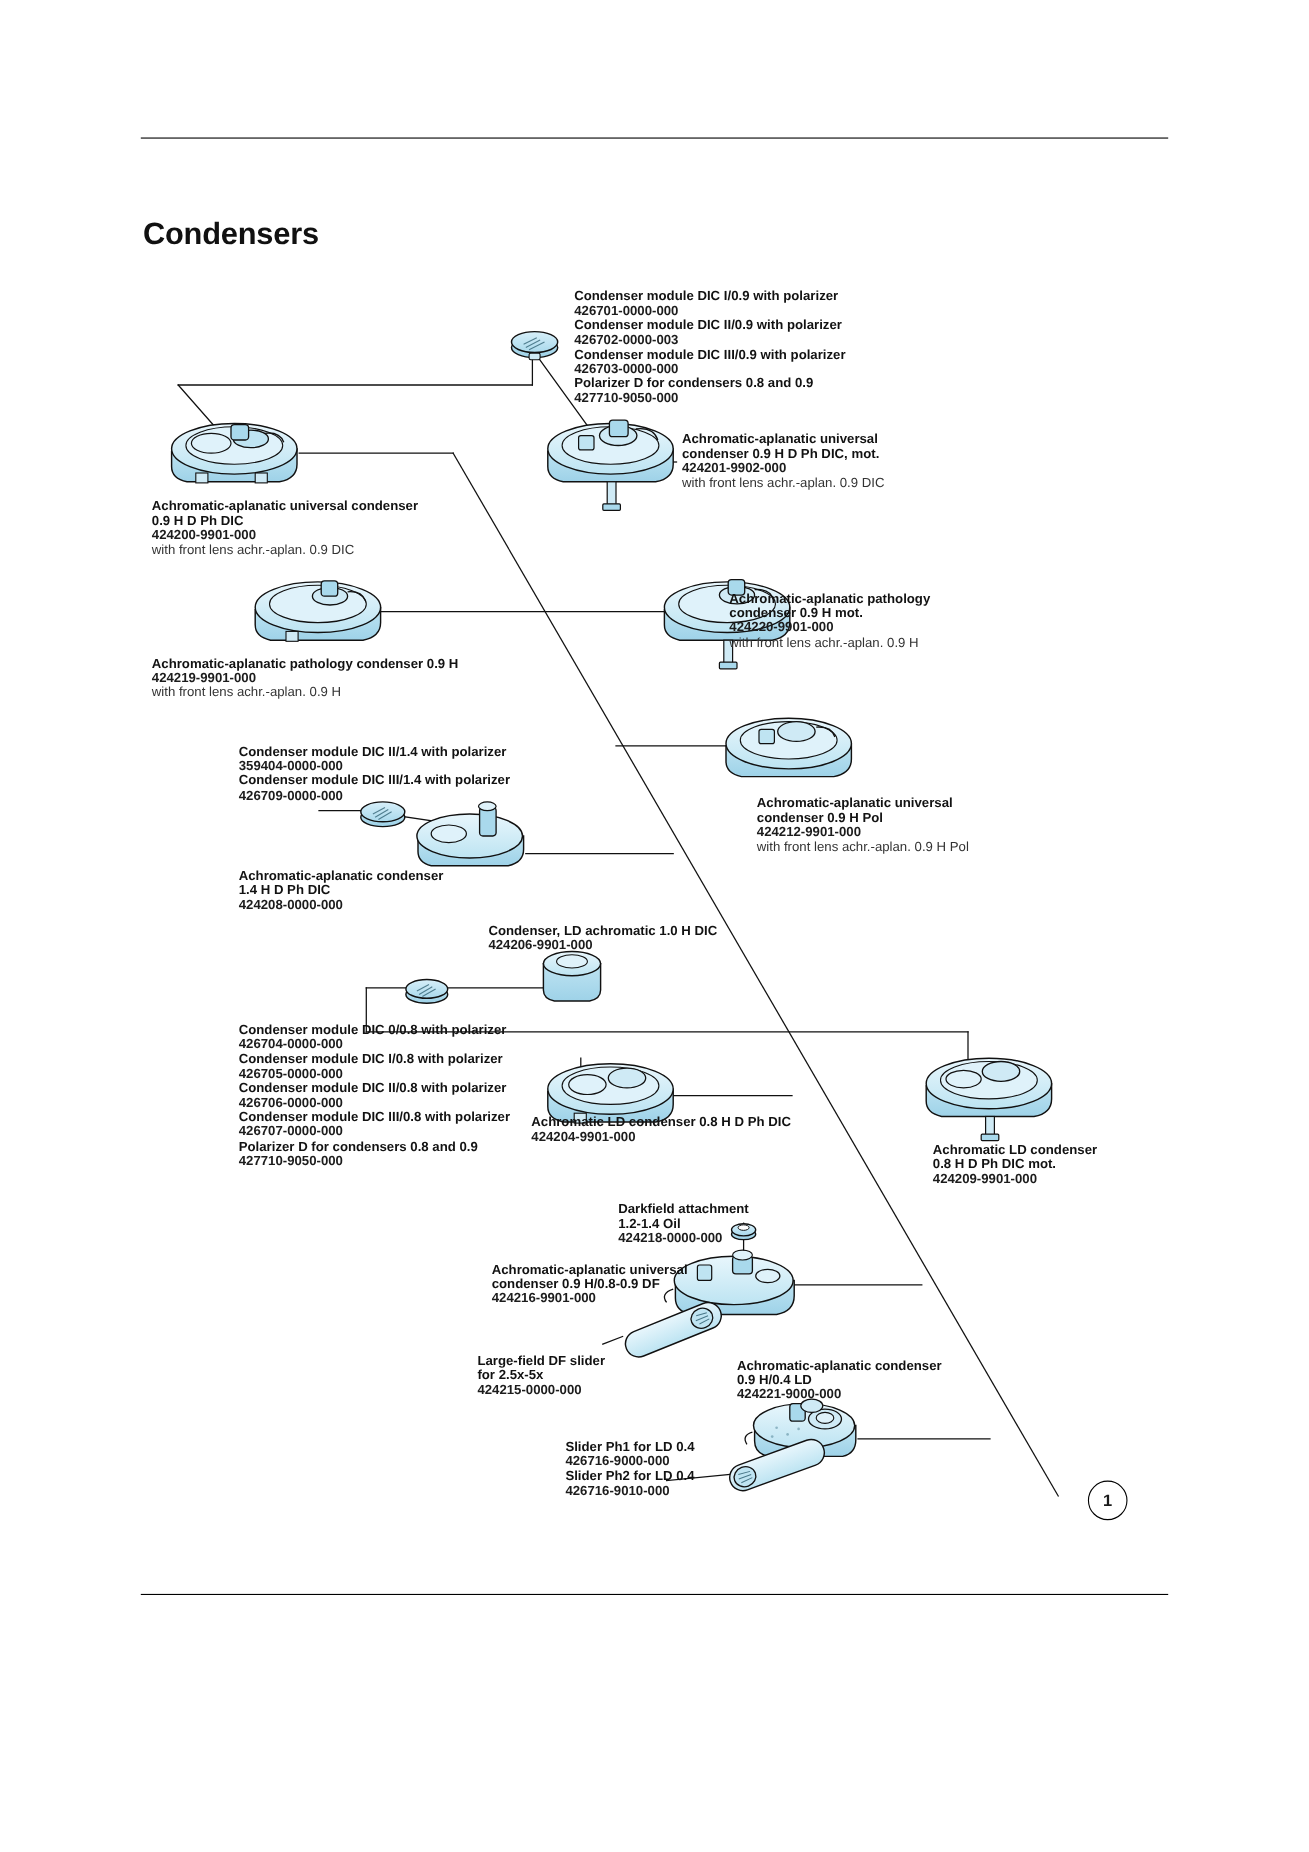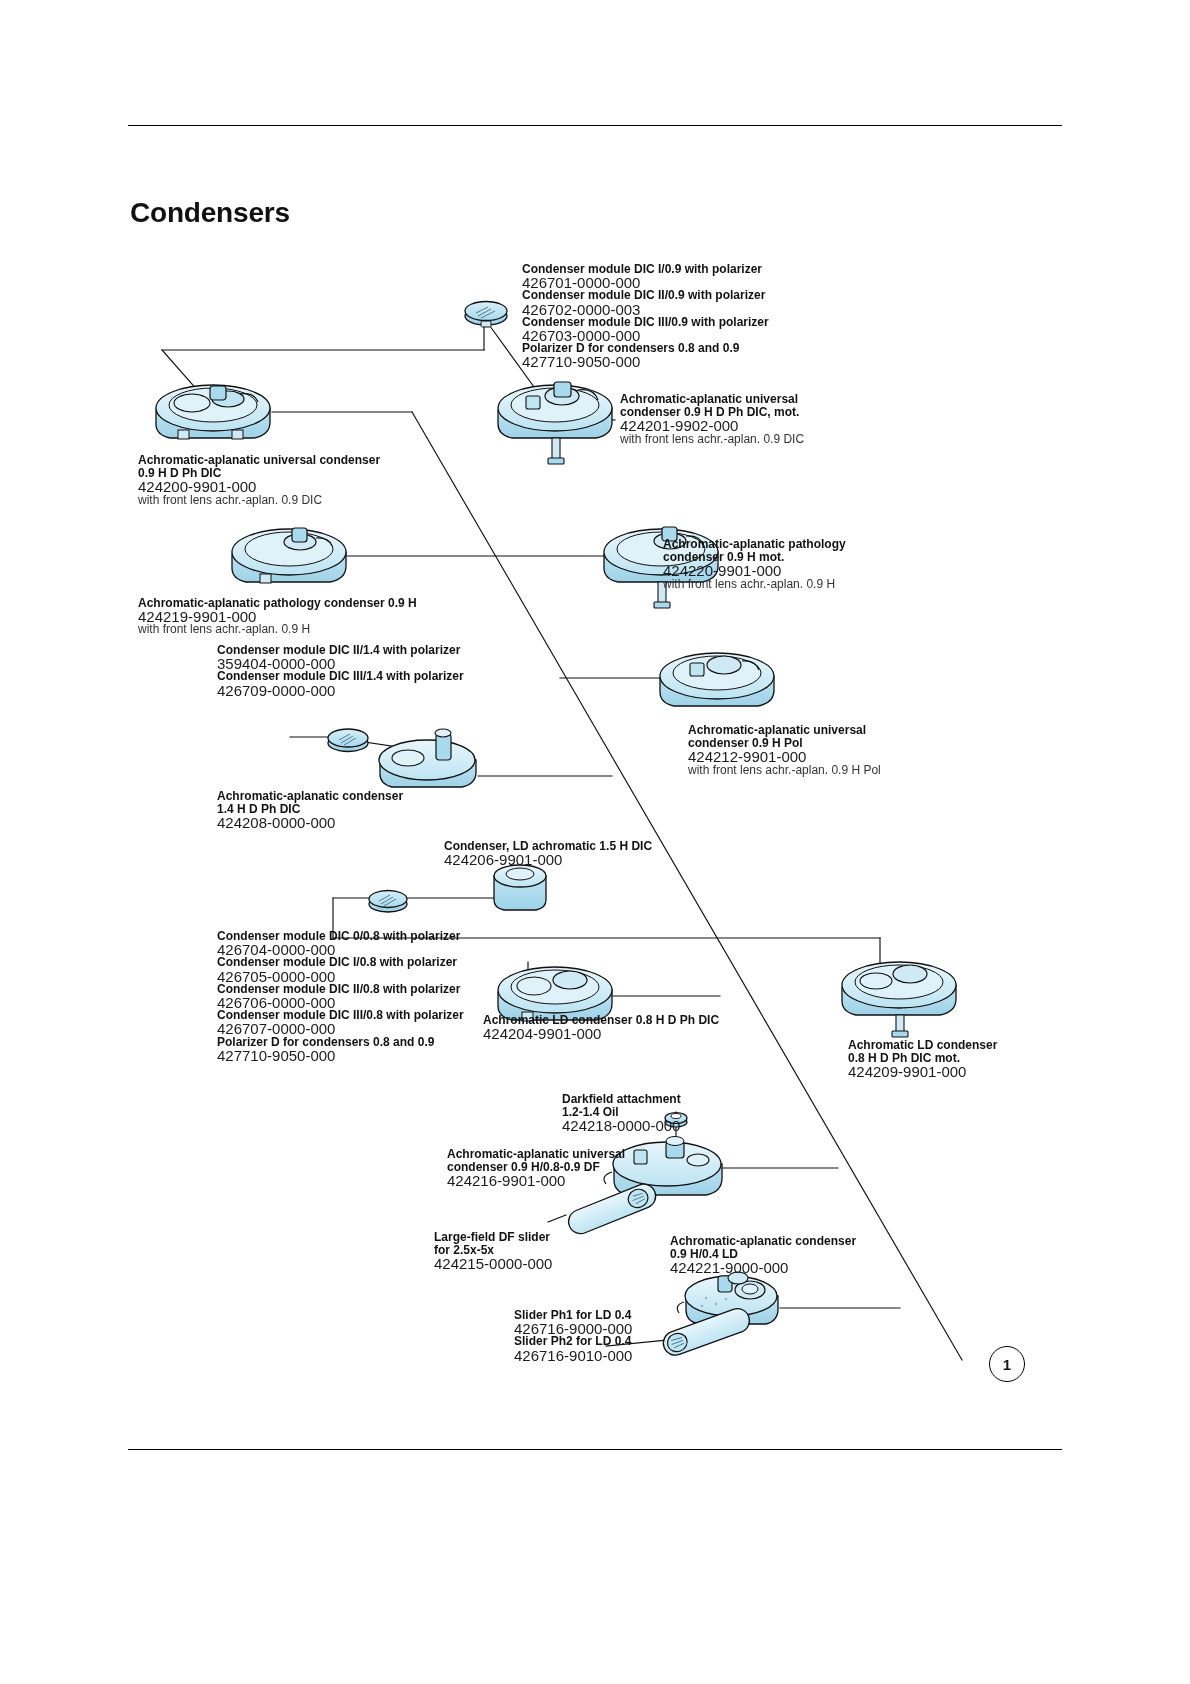--- a/index.html
+++ b/index.html
@@ -4,21 +4,21 @@
 <style>
   html,body{margin:0;padding:0;background:#ffffff;}
   body{width:1190px;height:1684px;position:relative;font-family:"Liberation Sans",sans-serif;color:#1a1a1a;overflow:hidden;}
   .page{position:absolute;inset:0;}
   .rule{position:absolute;left:128px;width:934px;height:1px;background:#000;}
   .rule.top{top:125px;}
   .rule.bottom{top:1449px;}
   .page-title{position:absolute;left:130px;top:197px;font-size:28px;font-weight:bold;letter-spacing:-0.2px;color:#111;}
   .lbl{position:absolute;}
   .lbl .t{font-size:12px;font-weight:bold;line-height:13.2px;white-space:nowrap;color:#121212;}
-  .lbl .n{font-size:15px;font-weight:normal;line-height:13.2px;white-space:nowrap;color:#1c1c1c;}
+  .lbl .n{font-size:12px;font-weight:bold;line-height:13.2px;white-space:nowrap;color:#1c1c1c;}
   .lbl .sub{font-size:12px;font-weight:normal;line-height:13.2px;white-space:nowrap;color:#333;}
   svg.art{position:absolute;left:0;top:0;width:1190px;height:1684px;pointer-events:none;}
   .pagenum{position:absolute;left:989px;top:1346px;width:34px;height:34px;border:1.6px solid #000;border-radius:50%;
            display:flex;align-items:center;justify-content:center;font-size:15px;font-weight:bold;background:#fff;}
 </style>
 </head>
 <body>
 
 <div class="page">
 
@@ -277,39 +277,39 @@
         <div class="t">Achromatic-aplanatic pathology</div>
         <div class="t">condenser 0.9 H mot.</div>
         <div class="n">424220-9901-000</div>
         <div class="sub">with front lens achr.-aplan. 0.9 H</div>
       </div>
       <div class="lbl" style="left: 138px; top: 597px;">
         <div class="t">Achromatic-aplanatic pathology condenser 0.9 H</div>
         <div class="n">424219-9901-000</div>
         <div class="sub">with front lens achr.-aplan. 0.9 H</div>
       </div>
-      <div class="lbl" style="left: 217px; top: 644px;">
+      <div class="lbl" style="left: 217px; top: 677px;">
         <div class="t">Condenser module DIC II/1.4 with polarizer</div>
         <div class="n">359404-0000-000</div>
         <div class="t">Condenser module DIC III/1.4 with polarizer</div>
         <div class="n">426709-0000-000</div>
       </div>
       <div class="lbl" style="left: 688px; top: 724px;">
         <div class="t">Achromatic-aplanatic universal</div>
         <div class="t">condenser 0.9 H Pol</div>
         <div class="n">424212-9901-000</div>
         <div class="sub">with front lens achr.-aplan. 0.9 H Pol</div>
       </div>
       <div class="lbl" style="left: 217px; top: 790px;">
         <div class="t">Achromatic-aplanatic condenser</div>
         <div class="t">1.4 H D Ph DIC</div>
         <div class="n">424208-0000-000</div>
       </div>
       <div class="lbl" style="left: 444px; top: 840px;">
-        <div class="t">Condenser, LD achromatic 1.5 H DIC</div>
+        <div class="t">Condenser, LD achromatic 1.0 H DIC</div>
         <div class="n">424206-9901-000</div>
       </div>
       <div class="lbl" style="left: 217px; top: 930px;">
         <div class="t">Condenser module DIC 0/0.8 with polarizer</div>
         <div class="n">426704-0000-000</div>
         <div class="t">Condenser module DIC I/0.8 with polarizer</div>
         <div class="n">426705-0000-000</div>
         <div class="t">Condenser module DIC II/0.8 with polarizer</div>
         <div class="n">426706-0000-000</div>
         <div class="t">Condenser module DIC III/0.8 with polarizer</div>

